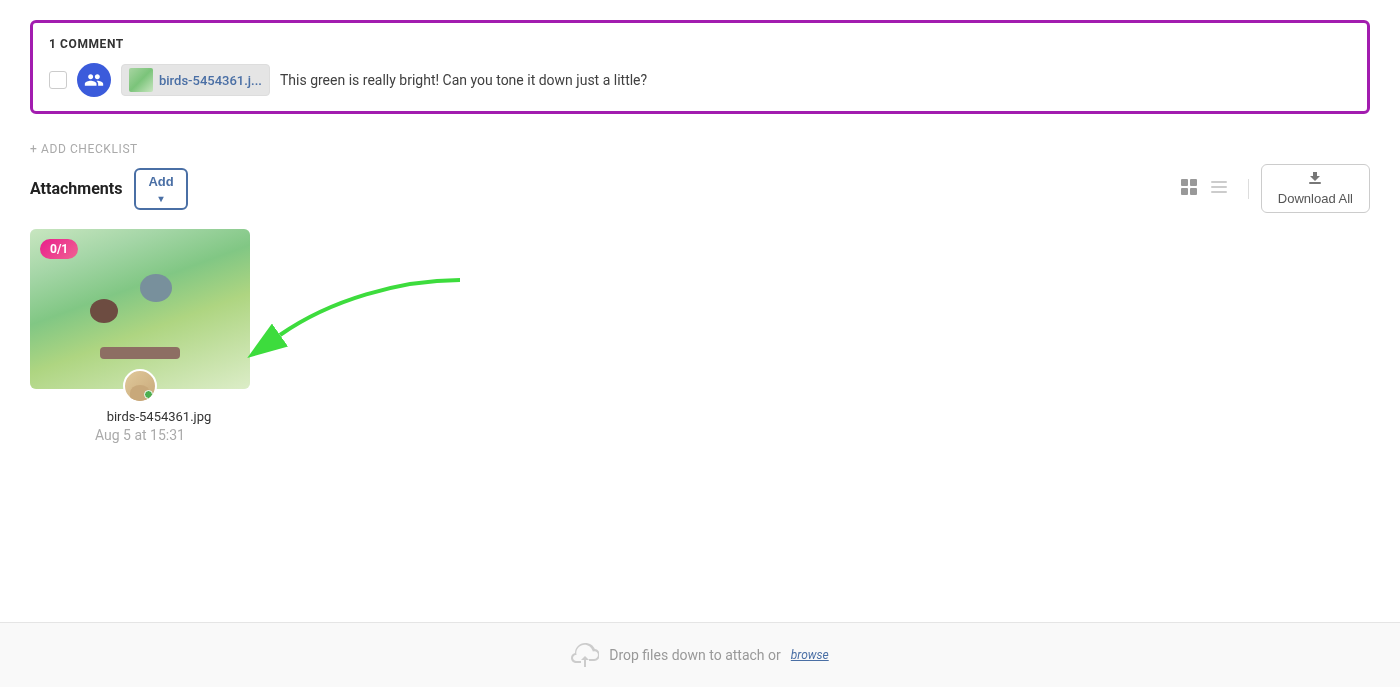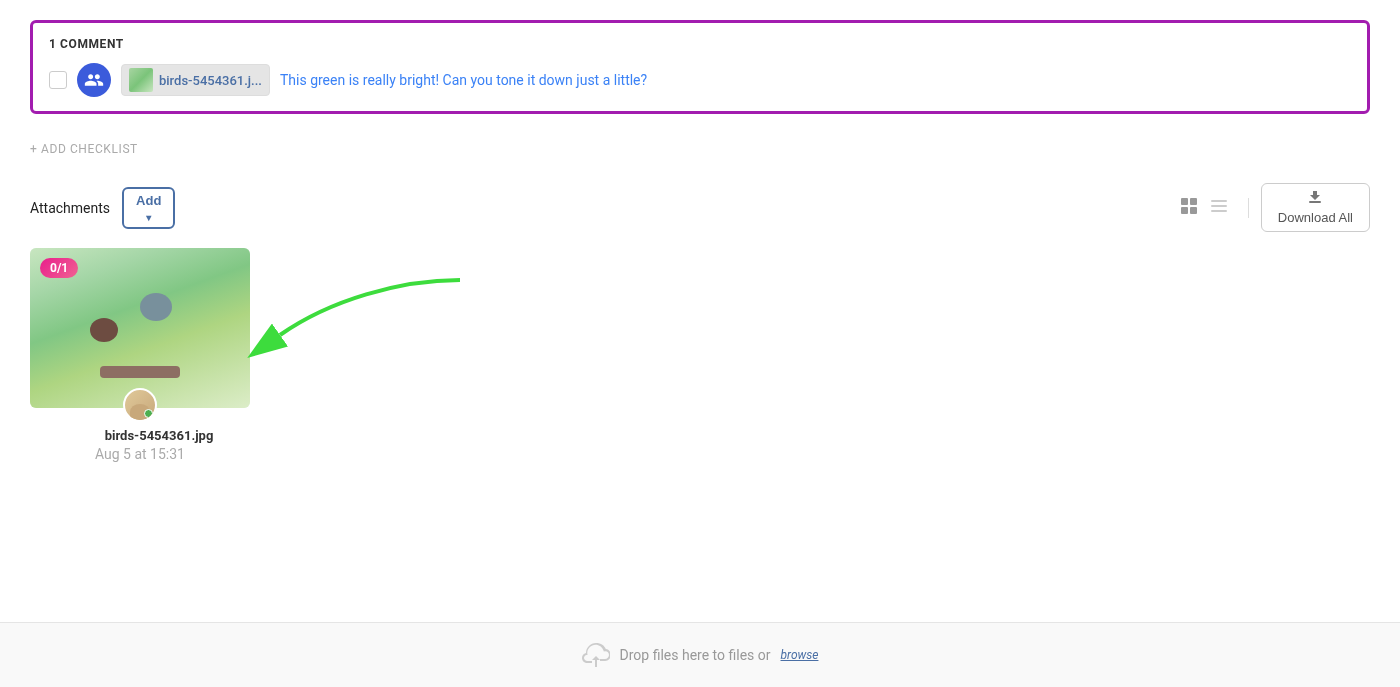--- a/index.html
+++ b/index.html
@@ -87,50 +87,50 @@
     }
 
     .comment-filename {
       font-size: 13px;
       color: #4a6fa5;
       font-weight: 500;
     }
 
     .comment-text {
       font-size: 14px;
-      color: #3b82f6;
+      color: #404040;
     }
 
     
     .add-checklist {
       font-size: 12px;
       color: #aaa;
       letter-spacing: 0.05em;
       cursor: pointer;
-      margin-bottom: 23px;
+      margin-bottom: 4px;
       padding: 4px 0;
     }
 
     
     .attachments-header {
       display: flex;
       align-items: center;
       justify-content: space-between;
       margin-bottom: 16px;
     }
 
     .attachments-left {
       display: flex;
       align-items: center;
       gap: 12px;
     }
 
     .attachments-title {
-      font-size: 14px;
-      font-weight: 400;
+      font-size: 16px;
+      font-weight: 700;
       color: #222;
     }
 
     .add-btn {
       border: 2px solid #4a6fa5;
       border-radius: 6px;
       padding: 4px 12px;
       font-size: 13px;
       color: #4a6fa5;
       font-weight: 600;
@@ -308,21 +308,21 @@
       width: 9px;
       height: 9px;
       background: #4caf50;
       border-radius: 50%;
       border: 1.5px solid #fff;
       z-index: 1;
     }
 
     .attachment-name {
       font-size: 13px;
-      font-weight: 700;
+      font-weight: 400;
       color: #333;
       margin-top: 20px;
       text-align: center;
       padding-left: 38px;
     }
 
     .attachment-date {
       font-size: 14px;
       color: #aaa;
       margin-top: 3px;
@@ -454,15 +454,15 @@
       </defs>
       <path d="M 260 20 C 200 20, 130 40, 80 75" stroke="#3ddc3d" stroke-width="4" fill="none" marker-end="url(#arrowhead)"></path>
     </svg>
   </div>
 </div>
 
 <div class="drop-zone">
   <svg width="28" height="28" viewBox="0 0 28 28" class="drop-icon">
     <path d="M14 2 C8.5 2 4 6.5 4 12 C1.5 12.5 0 14.5 0 17 C0 20 2.5 22 5.5 22 L10 22 L10 20 L5.5 20 C3.5 20 2 18.5 2 17 C2 15.5 3.2 14.2 4.7 14 L5.5 13.9 L5.4 13.1 C5.3 12.7 5.3 12.4 5.3 12 C5.3 7.4 9 3.7 13.6 3.7 C17.2 3.7 20.3 6 21.4 9.3 L21.8 10.5 L23 10.3 C25.2 10 27 11.8 27 14 C27 16.2 25.2 18 23 18 L18 18 L18 20 L23 20 C26.3 20 29 17.3 29 14 C29 11 26.8 8.5 23.8 8.1 C22.4 4.5 19 2 14 2 Z M14 15 L10 19 L13 19 L13 26 L15 26 L15 19 L18 19 L14 15 Z" fill="#ccc"></path>
   </svg>
-  <span class="drop-text">Drop files here to files or</span>
+  <span class="drop-text">Drop files down to attach or</span>
   <span class="drop-browse">browse</span>
 </div>
 
 </body></html>

